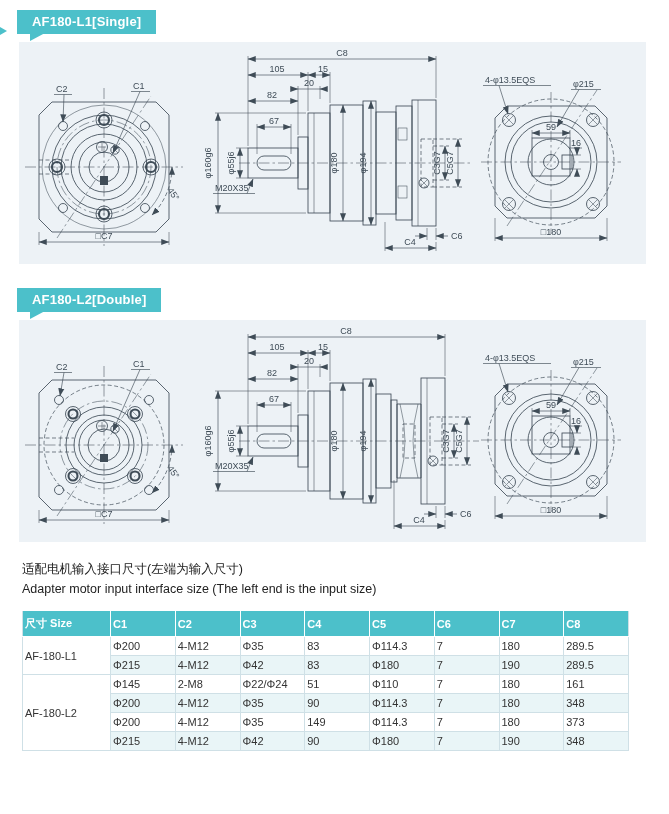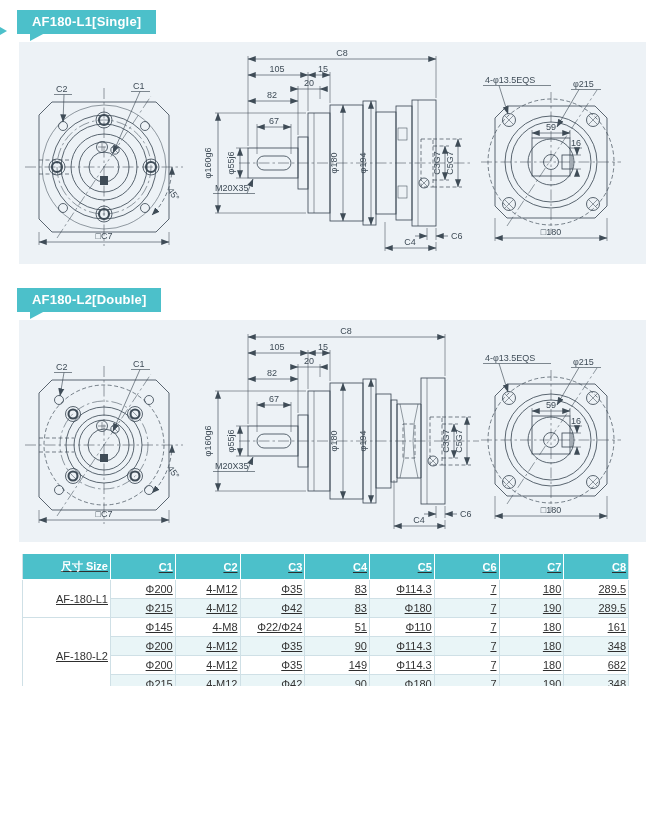--- a/index.html
+++ b/index.html
@@ -10,21 +10,21 @@
     --border:#cfe0e6;
     --text:#2e2e2e;
   }
   *{box-sizing:border-box;}
   html,body{margin:0;padding:0;}
   body{
     width:669px;height:814px;background:#ffffff;
     font-family:"Liberation Sans","DejaVu Sans",sans-serif;
     color:var(--text);
   }
-  .page{position:relative;width:669px;height:686px;overflow:hidden;text-decoration:underline;}
+  .page{position:relative;width:669px;height:814px;overflow:hidden;}
   .edge-accent{
     position:absolute;left:0;top:27px;width:0;height:0;
     border-top:4px solid transparent;border-bottom:4px solid transparent;
     border-left:7px solid var(--accent);
   }
   .badge{
     display:inline-block;position:relative;margin:10px 0 0 17px;
     background:var(--accent);color:#fff;font-weight:bold;font-size:13px;
     padding:4px 15px 5px 15px;letter-spacing:.2px;
   }
@@ -44,21 +44,21 @@
   svg .dl{stroke:var(--line);stroke-width:.65;fill:none;}
   svg .thick{stroke:var(--line);stroke-width:2.1;fill:none;}
   svg .fl{fill:var(--line);stroke:none;}
   svg text.dt{
     fill:var(--line);stroke:none;
     font-family:"Liberation Sans","DejaVu Sans",sans-serif;font-size:9px;
   }
   .caption{margin:17px 0 0 22px;font-size:12.5px;line-height:1.6;color:#222;}
   table.spec{
     margin:12px 0 0 22px;width:606px;border-collapse:collapse;table-layout:fixed;
-    font-size:11px;color:#333;text-align:right;
+    font-size:11px;color:#333;text-align:left;
   }
   table.spec th{
     background:var(--accent);color:#fff;font-weight:bold;font-size:11px;
     padding:5px 2px;border:1px solid #ffffff;border-top:none;
   }
   table.spec th:first-child{border-left:1px solid var(--border);}
   table.spec th:last-child{border-right:1px solid var(--border);}
   table.spec td{
     padding:3px 2px;border:1px solid var(--border);background:#fff;height:19px;
   }
@@ -455,20 +455,24 @@
         <line class="dl" x1="558" y1="134" x2="558" y2="127" marker-end="url(#ar)"></line>
         <line class="thin" x1="476" y1="176" x2="476" y2="199"></line>
           <line class="thin" x1="588" y1="176" x2="588" y2="199"></line>
         <line class="dl" x1="476" y1="196" x2="588" y2="196" marker-start="url(#ar)" marker-end="url(#ar)"></line>
         <text class="dt" x="532" y="193" text-anchor="middle">□180</text>
       </g>
     </svg>
   </div>
 
   
+  <div class="caption">
+    <div>适配电机输入接口尺寸(左端为输入尺寸)</div>
+    <div>Adapter motor input interface size (The left end is the input size)</div>
+  </div>
 
   
   <table class="spec">
     <colgroup>
       <col style="width:88px">
       <col span="8" style="width:64.75px">
     </colgroup>
     <thead>
       <tr>
           <th>尺寸 Size</th>
@@ -500,21 +504,21 @@
           <td>Φ42</td>
           <td>83</td>
           <td>Φ180</td>
           <td>7</td>
           <td>190</td>
           <td>289.5</td>
         </tr>
         <tr>
           <td rowspan="4" class="group">AF-180-L2</td>
           <td>Φ145</td>
-          <td>4-M8</td>
+          <td>2-M8</td>
           <td>Φ22/Φ24</td>
           <td>51</td>
           <td>Φ110</td>
           <td>7</td>
           <td>180</td>
           <td>161</td>
         </tr>
         <tr class="alt">
           <td>Φ200</td>
           <td>4-M12</td>
@@ -526,21 +530,21 @@
           <td>348</td>
         </tr>
         <tr>
           <td>Φ200</td>
           <td>4-M12</td>
           <td>Φ35</td>
           <td>149</td>
           <td>Φ114.3</td>
           <td>7</td>
           <td>180</td>
-          <td>682</td>
+          <td>373</td>
         </tr>
         <tr class="alt">
           <td>Φ215</td>
           <td>4-M12</td>
           <td>Φ42</td>
           <td>90</td>
           <td>Φ180</td>
           <td>7</td>
           <td>190</td>
           <td>348</td>

